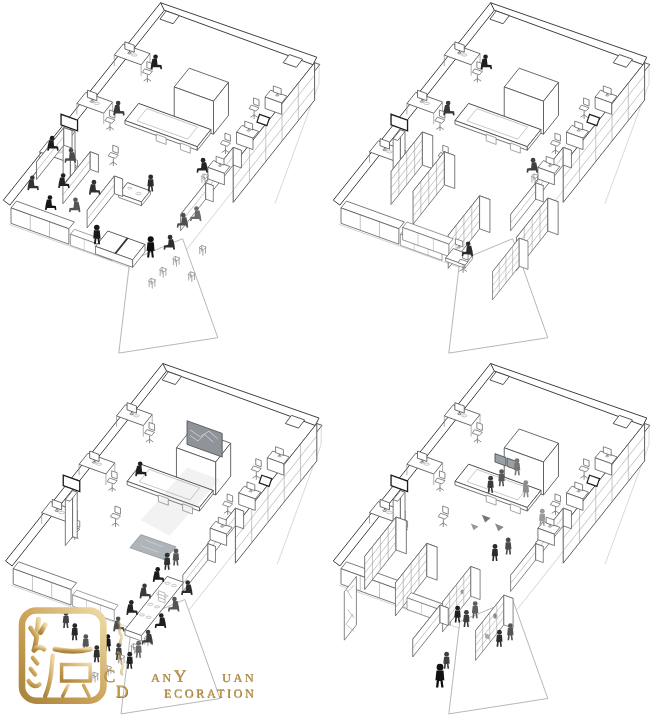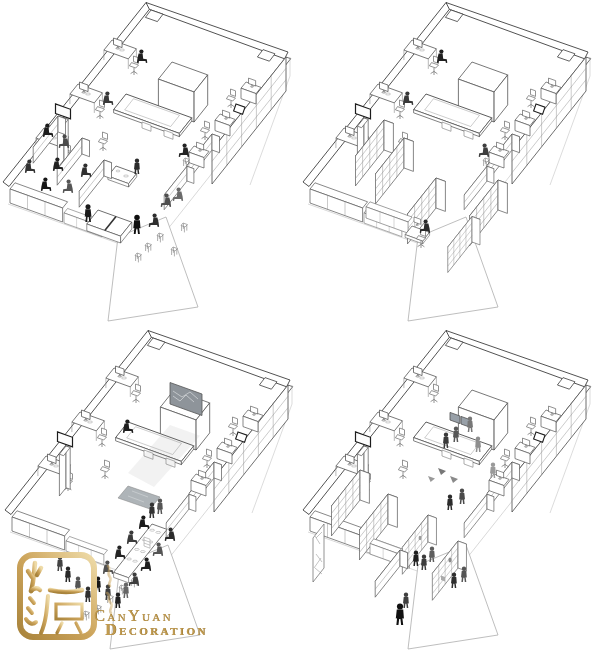--- a/index.html
+++ b/index.html
@@ -9,23 +9,23 @@
   #pTL{left:0px;top:0px;}
   #pTR{left:300px;top:0px;}
   #pBL{left:2px;top:328px;}
   #pBR{left:300px;top:328px;}
   .watermark{position:absolute;left:6px;top:532px;width:230px;height:127px;}
   .wm-text{position:absolute;left:0;top:0;width:230px;height:127px;}
   .wm-line{position:absolute;white-space:nowrap;color:#c09a4f;
            letter-spacing:2.4px;line-height:1;
            text-shadow:0.4px 0.4px 0 #8f7030;}
   .wm-line .cap{font-size:16px;}
-  .wm-line .sm{font-size:11px;}
+  .wm-line .sm{font-size:11px;margin-left:30px;}
   #wmL1{left:88px;top:76px;}
-  #wmL2{left:99px;top:90px;font-weight:bold;}
+  #wmL2{left:99px;top:90px;}
   svg{display:block;}
 </style>
 </head>
 <body>
 
 <div class="canvas">
 
 <svg width="0" height="0" style="position:absolute" aria-hidden="true">
   <defs>
     <linearGradient id="goldg" x1="0" y1="1" x2="1" y2="0">

